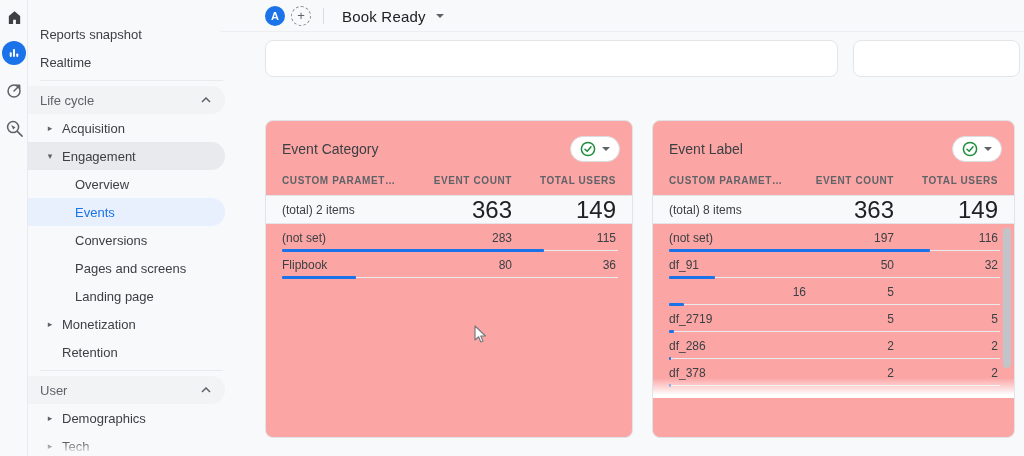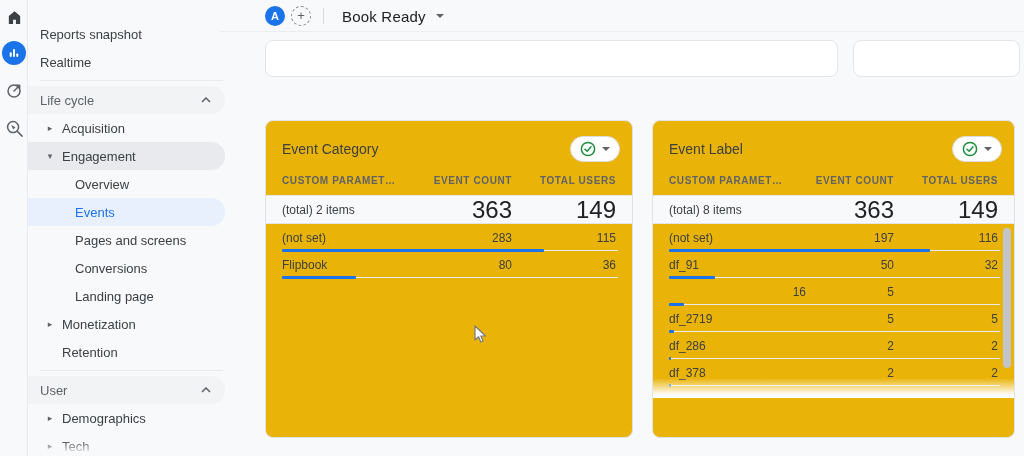--- a/index.html
+++ b/index.html
@@ -77,21 +77,21 @@
     cursor:pointer;
   }
   #property-name { font-size:15px; color:#202124; font-weight:500; letter-spacing:.2px; }
   .caret-down { width:0; height:0; border-left:4.5px solid transparent; border-right:4.5px solid transparent; border-top:4.5px solid #5f6368; }
 
   
   .partial-card {
     position:absolute; background:#fff; border:1px solid #e3e6e9; border-radius:8px;
   }
   .card {
-    position:absolute; top:120px; height:318px; background:#eab308;
+    position:absolute; top:120px; height:318px; background:#fca5a5;
     border:1px solid #e0e3e7; border-radius:8px; overflow:hidden;
   }
   #card-0 { left:265px; width:368px; }
   #card-1 { left:652px; width:363px; }
   .card-head { display:flex; justify-content:space-between; align-items:center; padding:15px 12px 9px 16px; }
   .card-title { font-size:14px; font-weight:500; color:#3c4043; }
   .pill-btn {
     display:flex; align-items:center; gap:6px; padding:4px 9px;
     border:1px solid #dadce0; border-radius:14px; background:#fff; cursor:pointer;
   }
@@ -192,24 +192,24 @@
           <span class="tri">▾</span>
           <span class="lbl">Engagement</span>
         </div>
         <div class="nav-item sub">
           <span class="lbl">Overview</span>
         </div>
         <div class="nav-item sub selected">
           <span class="lbl">Events</span>
         </div>
         <div class="nav-item sub">
+          <span class="lbl">Conversions</span>
+        </div>
+        <div class="nav-item sub">
           <span class="lbl">Pages and screens</span>
-        </div>
-        <div class="nav-item sub">
-          <span class="lbl">Conversions</span>
         </div>
         <div class="nav-item sub">
           <span class="lbl">Landing page</span>
         </div>
         <div class="nav-item expand">
           <span class="tri">▸</span>
           <span class="lbl">Monetization</span>
         </div>
         <div class="nav-item plain">
           <span class="lbl">Retention</span>

